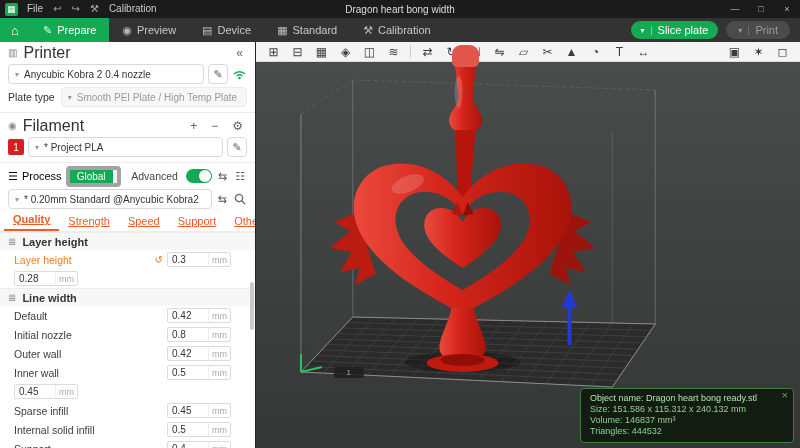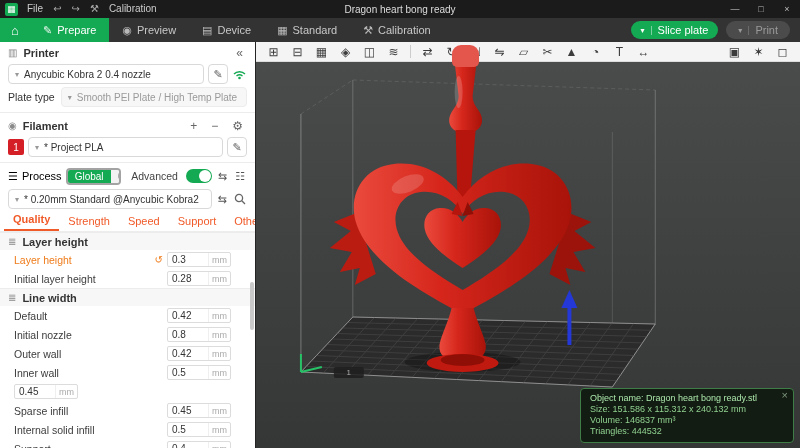--- a/index.html
+++ b/index.html
@@ -28,40 +28,40 @@
   .btn-print { background:#4b4b4b; color:#9a9a9a; height:18px; border-radius:9px; display:flex; align-items:center; font-size:11px; padding:0 12px; gap:6px; }
   .btn-print .dd { font-size:8px; border-right:1px solid rgba(255,255,255,.18); padding-right:6px; }
 
   
   .main { display:flex; height:406px; }
 
   
   .sidebar { width:256px; background:#ffffff; position:relative; overflow:hidden; border-right:1px solid #242424; flex:none; }
   .sb-header { display:flex; align-items:center; height:21px; padding:0 8px; color:#333; gap:6px; }
   .sb-header .hico { color:#8a8a8a; font-size:10px; }
-  .sb-header .t { font-size:11px; color:#333;font-weight:bold; }
+  .sb-header .t { font-size:16px; color:#333; }
   .sb-header .sp { flex:1; }
   .sb-header .mini { color:#666; font-size:12px; padding:0 4px; }
   .sb-row { display:flex; align-items:center; padding:1px 8px 2px; gap:4px; height:23px; }
   .dropdown { flex:1; height:20px; border:1px solid #d9d9d9; border-radius:4px; display:flex; align-items:center; padding:0 6px; gap:5px; font-size:10px; color:#333; background:#fff; overflow:hidden; white-space:nowrap; }
   .dropdown .caret { color:#999; font-size:8px; }
   .dropdown.gray { background:#f7f7f7; color:#9a9a9a; border-color:#ececec; }
   .icon-btn { width:20px; height:20px; border:1px solid #d9d9d9; border-radius:4px; display:flex; align-items:center; justify-content:center; color:#666; font-size:11px; background:#fff; flex:none; }
   .plate-label { font-size:10.5px; color:#333; font-weight:normal; padding-right:2px; flex:none; }
   .divider { border-top:1px solid #ececec; margin:3px 0 2px; }
   .slot { width:16px; height:16px; background:#d51f26; color:#fff; font-size:10px; display:flex; align-items:center; justify-content:center; border-radius:2px; flex:none; }
-  .seg { display:flex; border-radius:4px; overflow:hidden; border:2px solid #a3a3a3; }
+  .seg { display:flex; border-radius:4px; overflow:hidden; border:4px solid #a3a3a3; }
   .seg-a { background:#14a953; color:#fff; padding:1px 7px; font-size:10px; }
   .seg-b { background:#f2f2f2; color:#ababab; padding:1px 7px; font-size:10px; }
   .advanced { font-size:10.5px; color:#444; margin-left:6px; }
   .toggle { width:26px; height:14px; border-radius:7px; background:#14a953; position:relative; margin-left:4px; flex:none; }
   .toggle::after { content:""; position:absolute; right:1px; top:1px; width:12px; height:12px; background:#fff; border-radius:50%; }
   .mini-ico { color:#555; font-size:11px; padding:0 2px; }
   .ptabs { display:flex; padding:0 4px; border-bottom:1px solid #ededed; height:21px; align-items:flex-end; }
-  .ptab { padding:0 9px 4px; color:#f05a28; font-size:11px; }
+  .ptab { padding:0 9px 4px; color:#f05a28; font-size:11px;text-decoration:underline; }
   .ptab.active { font-weight:bold; border-bottom:2px solid #f05a28; }
   .section-h { display:flex; align-items:center; gap:6px; background:#f7f7f7; height:18px; padding:0 8px; font-weight:bold; color:#333; font-size:11px; border-top:1px solid #ececec; }
   .section-h .sic { color:#888; font-weight:normal; font-size:10px; }
   .param-row { display:flex; align-items:center; height:19px; padding:0 24px 0 14px; }
   .plabel { flex:1; color:#3c3c3c; font-size:10.5px; }
   .plabel.modified { color:#ef7b1a; }
   .reset { color:#ef7b1a; font-size:10px; margin-right:4px; }
   .igroup { display:flex; border:1px solid #dcdcdc; border-radius:2px; height:15px; background:#fff; }
   .val { width:40px; padding:0 4px; font-size:10px; color:#333; display:flex; align-items:center; }
   .unit { width:22px; color:#aaa; font-size:9px; display:flex; align-items:center; justify-content:center; border-left:1px solid #efefef; }
@@ -88,21 +88,21 @@
 </head>
 <body>
 
 <div class="titlebar">
   <div class="logo">▦</div>
   <span class="tb-item">File</span>
   <span class="tb-icon">↩</span>
   <span class="tb-icon">↪</span>
   <span class="tb-icon">⚒</span>
   <span class="tb-item">Calibration</span>
-  <span class="tb-title">Dragon heart bong ready</span>
+  <span class="tb-title">Dragon heart bong width</span>
   <div class="win-controls">
     <span class="win-btn">—</span>
     <span class="win-btn">□</span>
     <span class="win-btn">×</span>
   </div>
 </div>
 
 <div class="tabbar">
   <div class="home-tab">
       <span>⌂</span>
@@ -237,21 +237,20 @@
 
     <div class="param-row">
       <span class="plabel modified">Layer height</span>
       <span class="reset">↺</span>
       <span class="igroup">
         <span class="val">0.3</span>
         <span class="unit">mm</span>
       </span>
     </div>
     <div class="param-row">
-      <span class="plabel">Initial layer height</span>
       <span class="igroup">
         <span class="val">0.28</span>
         <span class="unit">mm</span>
       </span>
     </div>
 
     <div class="section-h">
       <span class="sic">≣</span>
       <span>Line width</span>
     </div>

